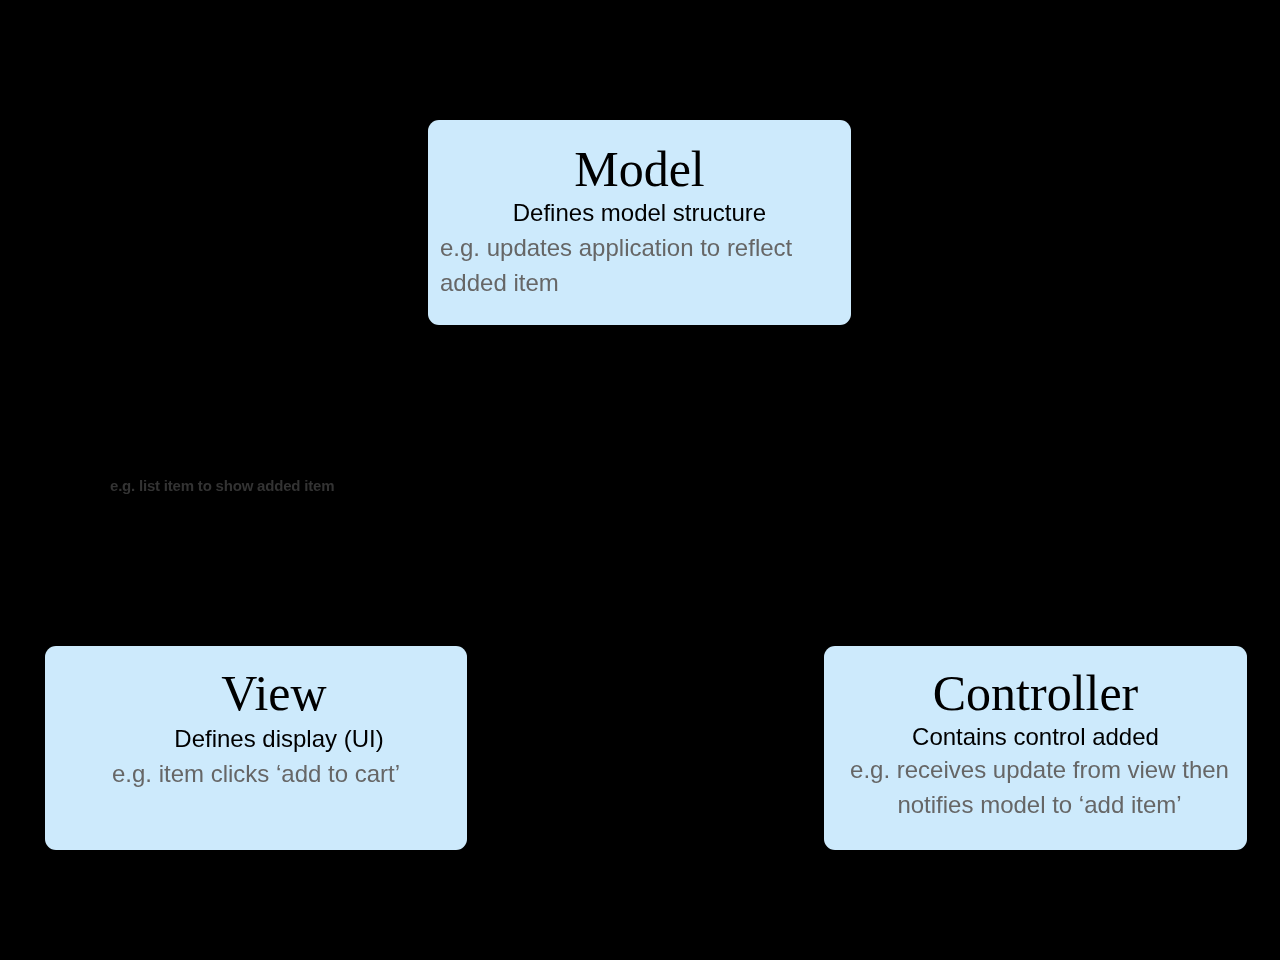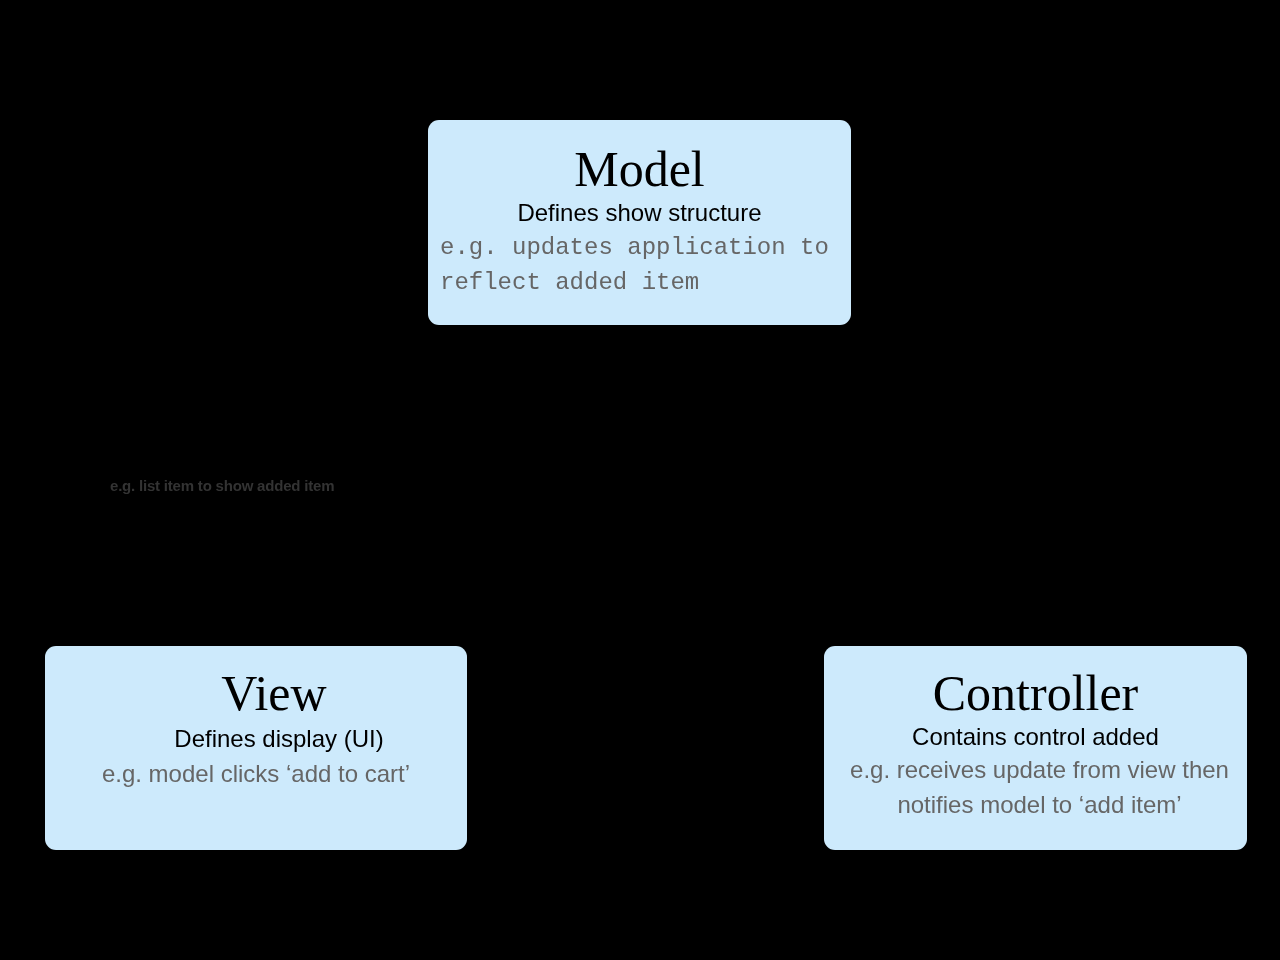--- a/index.html
+++ b/index.html
@@ -63,21 +63,20 @@
   }
   #node-model .node-subtitle {
     font-size: 24px;
     margin-top: 6px;
   }
   #node-model .node-example {
     font-size: 24px;
     margin: 4px 0 0 12px;
     text-align: left;
     width: 400px;
-    font-family: Liberation Mono, monospace;
   }
 
   
   #node-view {
     left: 45px;
     top: 621px;
     width: 422px;
     height: 204px;
   }
   #node-view .node-title {
@@ -131,28 +130,28 @@
     white-space: nowrap;
   }
 </style>
 </head>
 <body>
 
 <div id="stage">
 
   <div class="node" id="node-model">
     <div class="node-title">Model</div>
-    <div class="node-subtitle">Defines show structure</div>
+    <div class="node-subtitle">Defines model structure</div>
     <div class="node-example">e.g. updates application to reflect added item</div>
   </div>
 
   <div class="node" id="node-view">
     <div class="node-title">View</div>
     <div class="node-subtitle">Defines display (UI)</div>
-    <div class="node-example">e.g. model clicks ‘add to cart’</div>
+    <div class="node-example">e.g. item clicks ‘add to cart’</div>
   </div>
 
   <div class="node" id="node-controller">
     <div class="node-title">Controller</div>
     <div class="node-subtitle">Contains control added</div>
     <div class="node-example">e.g. receives update from view then notifies model to ‘add item’</div>
   </div>
 
   <div id="edge-label-view-model">e.g. list item to show added item</div>
 

